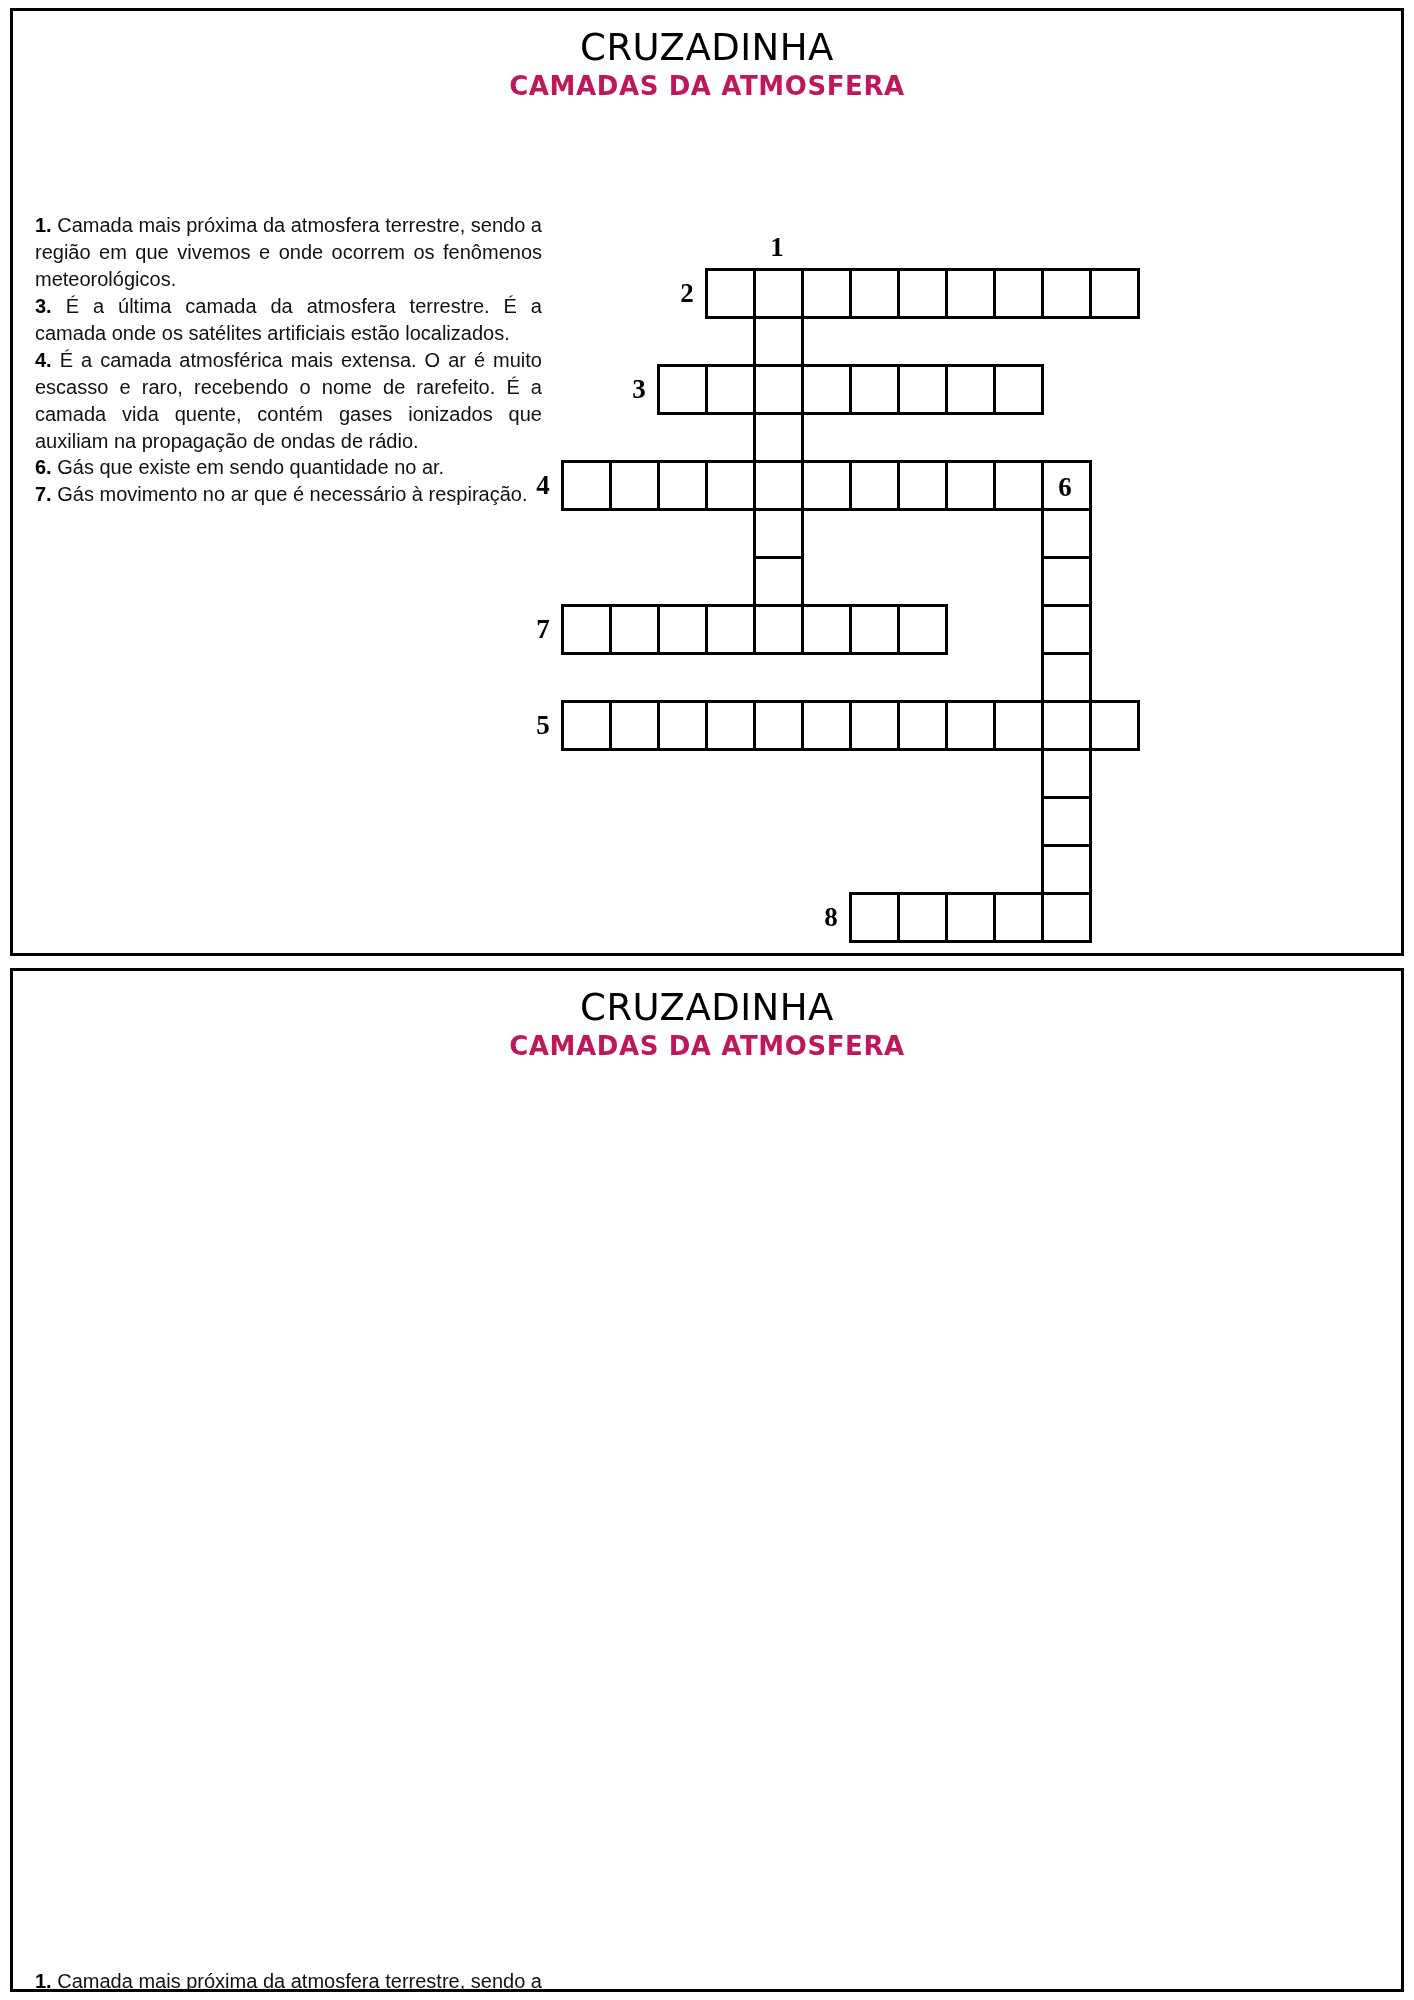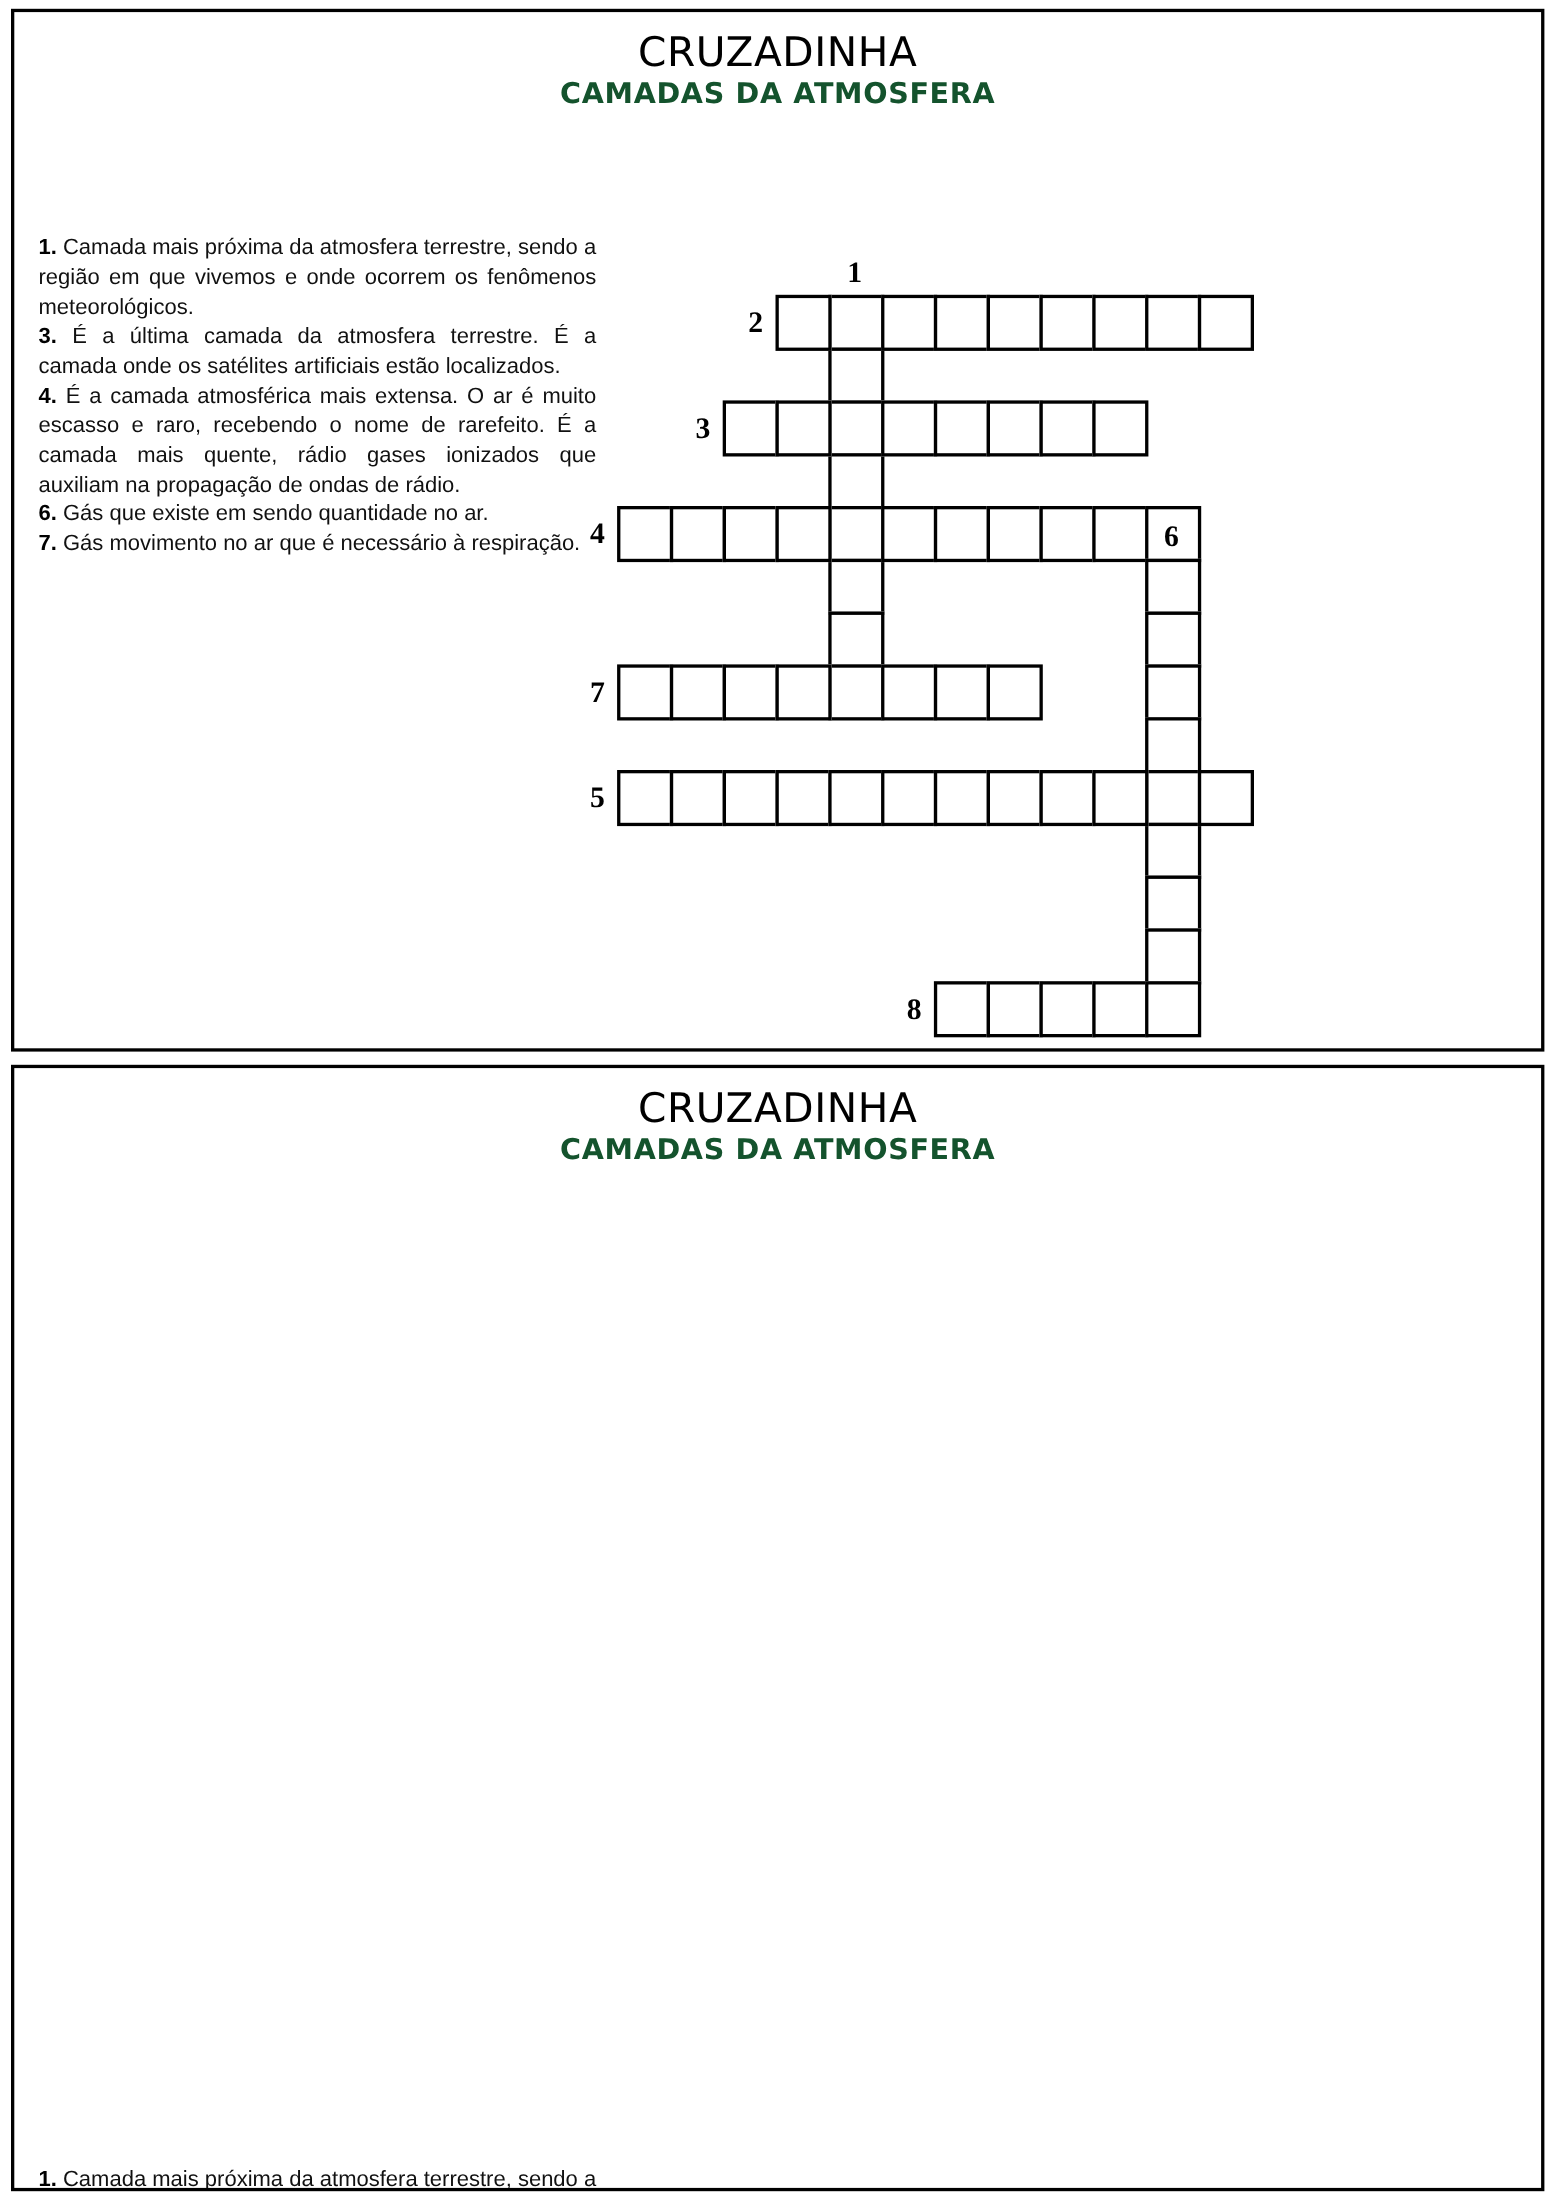--- a/index.html
+++ b/index.html
@@ -47,21 +47,21 @@
     line-height: 1.05;
     color: #000000;
     margin: 0;
   }
   .title-sub {
     font-family: "DejaVu Sans", sans-serif;
     font-weight: 700;
     font-size: 26px;
     letter-spacing: 0.6px;
     line-height: 1.1;
-    color: #14532d;
+    color: #be185d;
     margin: 4px 0 0 0;
   }
 
   
   .body {
     position: relative;
     width: 100%;
   }
 
   .clues {
@@ -113,21 +113,21 @@
 
   <div class="sheet sheet-a">
     <div class="titles">
       <p class="title-main">CRUZADINHA</p>
       <p class="title-sub">CAMADAS DA ATMOSFERA</p>
     </div>
     <div class="body">
       <div class="clues" style="top:112px;">
           <p class="clue"><span class="clue-num">1.</span><span> Camada mais próxima da atmosfera terrestre, sendo a região em que vivemos e onde ocorrem os fenômenos meteorológicos.</span></p>
           <p class="clue"><span class="clue-num">3.</span><span> É a última camada da atmosfera terrestre. É a camada onde os satélites artificiais estão localizados.</span></p>
-          <p class="clue"><span class="clue-num">4.</span><span> É a camada atmosférica mais extensa. O ar é muito escasso e raro, recebendo o nome de rarefeito. É a camada mais quente, rádio gases ionizados que auxiliam na propagação de ondas de rádio.</span></p>
+          <p class="clue"><span class="clue-num">4.</span><span> É a camada atmosférica mais extensa. O ar é muito escasso e raro, recebendo o nome de rarefeito. É a camada vida quente, contém gases ionizados que auxiliam na propagação de ondas de rádio.</span></p>
           <p class="clue"><span class="clue-num">6.</span><span> Gás que existe em sendo quantidade no ar.</span></p>
           <p class="clue"><span class="clue-num">7.</span><span> Gás movimento no ar que é necessário à respiração.</span></p>
         </div>
       <div class="grid-wrap" style="left: 548px; top: 168px;">
           <div class="gridcanvas">
             <div class="cell" style="left: 192px; top: 0px; width: 51px; height: 51px;"></div>
             <div class="cell" style="left: 192px; top: 48px; width: 51px; height: 51px;"></div>
             <div class="cell" style="left: 192px; top: 96px; width: 51px; height: 51px;"></div>
             <div class="cell" style="left: 192px; top: 144px; width: 51px; height: 51px;"></div>
             <div class="cell" style="left: 192px; top: 192px; width: 51px; height: 51px;"></div>

